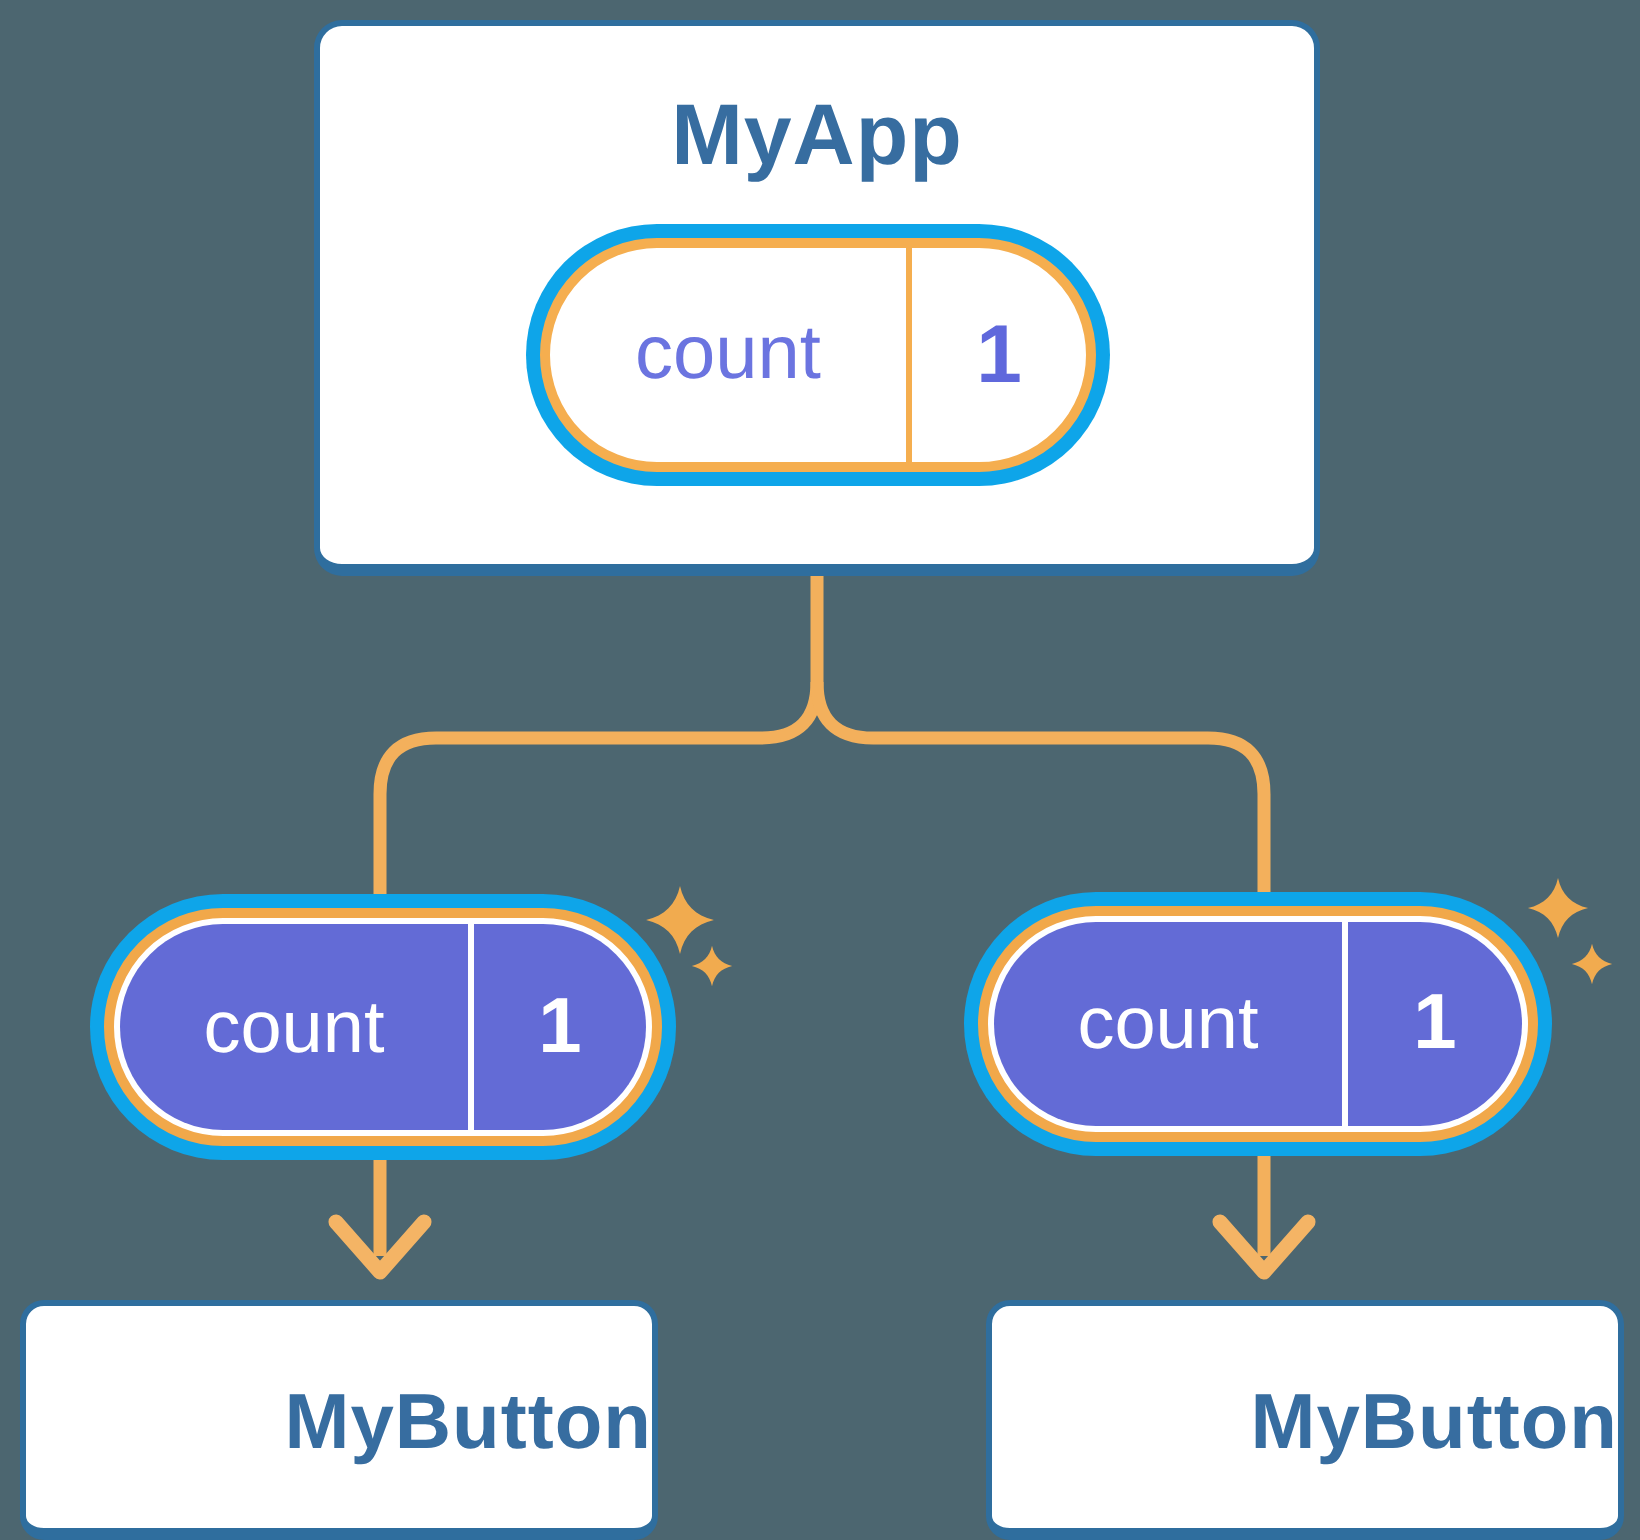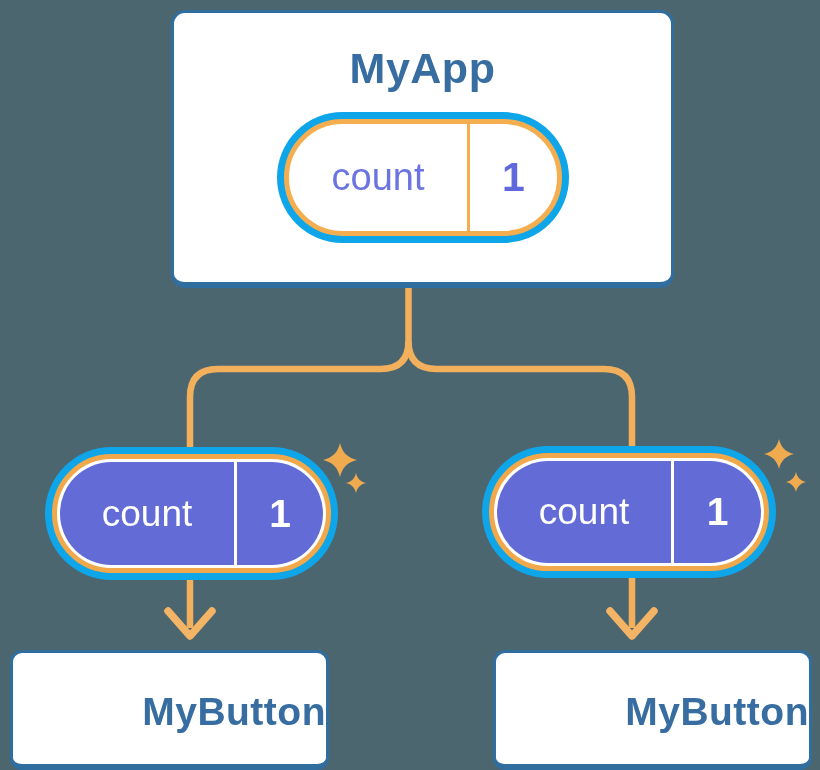--- a/index.html
+++ b/index.html
@@ -22,21 +22,21 @@
   
   .card {
     position: absolute;
     box-sizing: border-box;
     background: #ffffff;
     border: 3px solid #2F6E9E;
     border-bottom-width: 6px;
     border-radius: 14px;
     z-index: 2;
   }
-  .root-card { left: 171px; top: 10px; width: 503px; height: 278px; }
+  .root-card { left: 157px; top: 10px; width: 503px; height: 278px; }
   .child-card {
     width: 319px; height: 120px; top: 650px;
     border-radius: 12px;
     display: flex; align-items: center; justify-content: flex-end;
   }
   .child-card.left  { left: 10px;  }
   .child-card.right { left: 493px; }
 
   .root-title {
     position: absolute; left: 0; right: 0; top: 34px;

